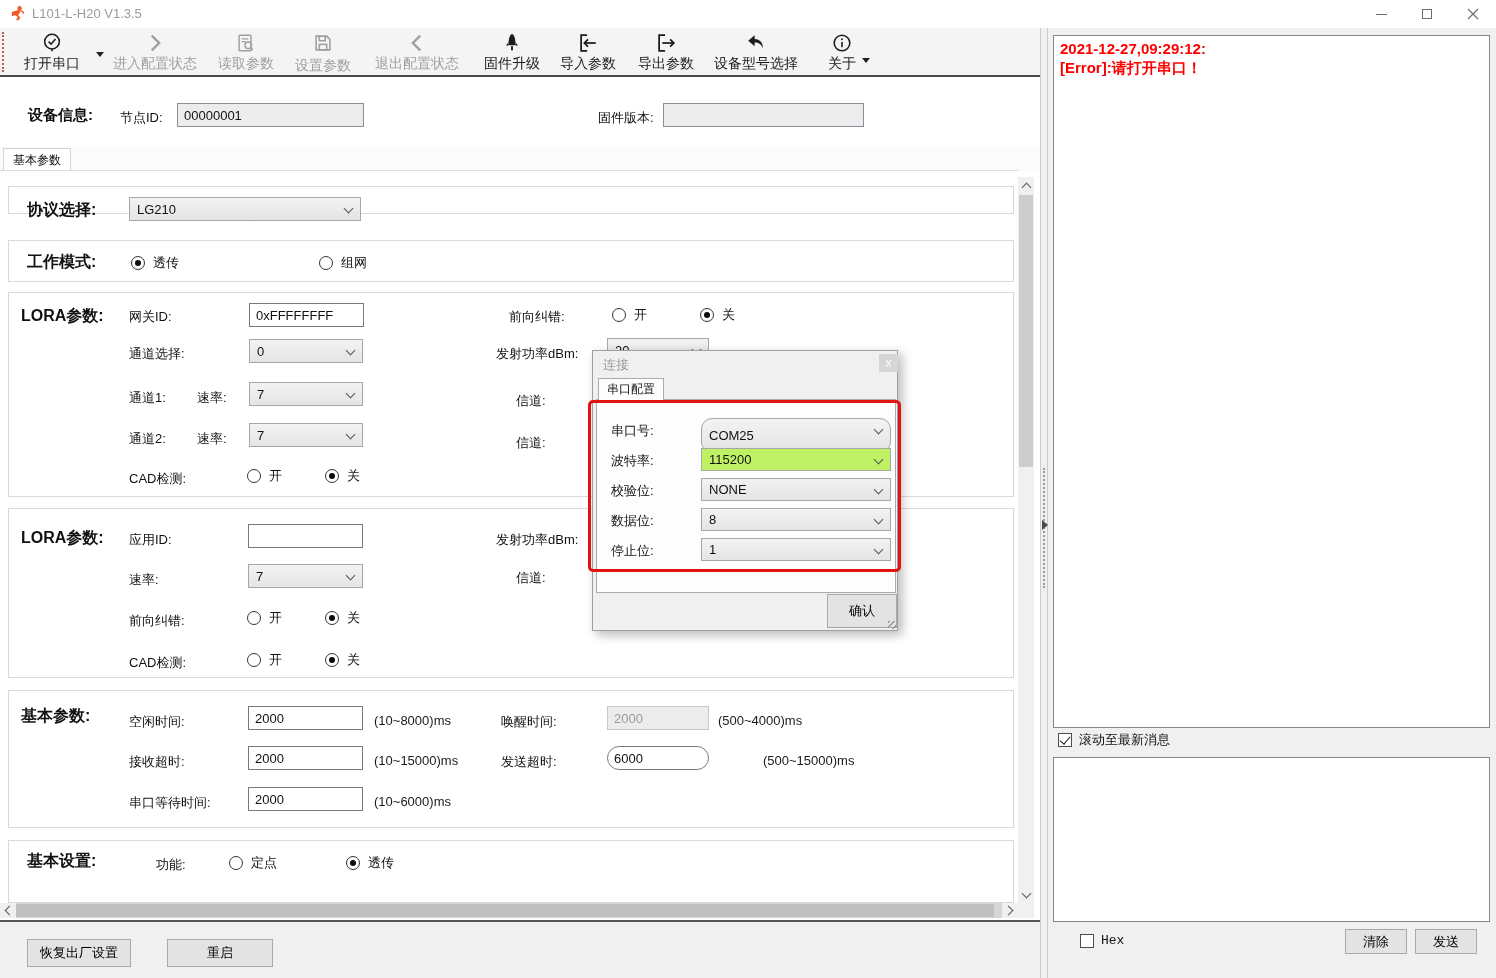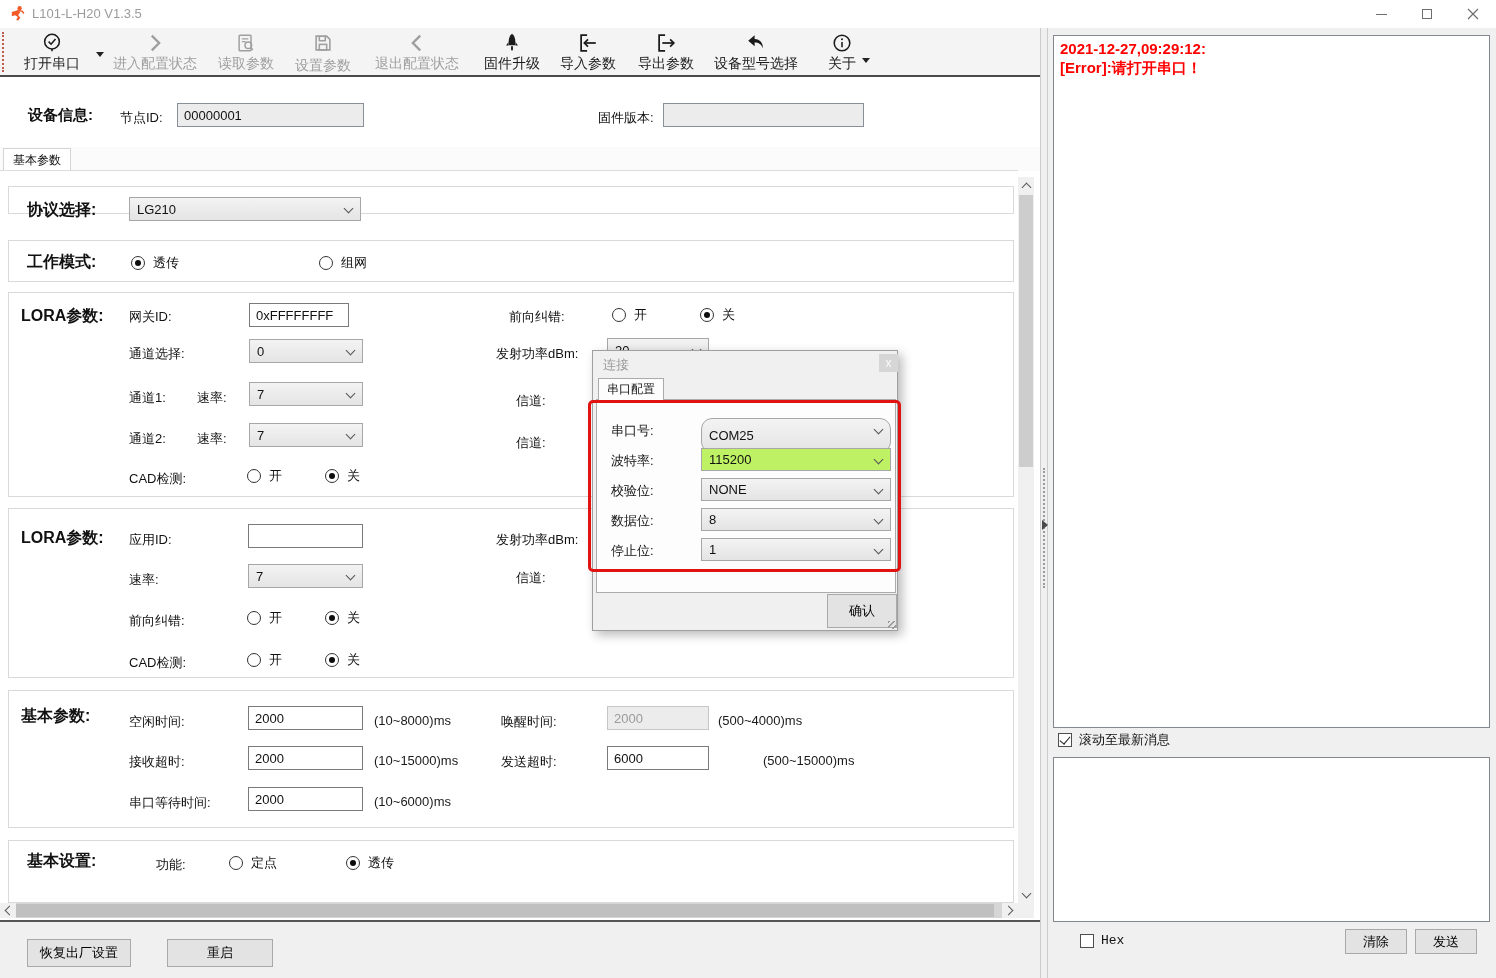--- a/index.html
+++ b/index.html
@@ -268,21 +268,21 @@
     <span class="radio" style="left:310px; top:13px;">
         <span class="rdot"></span>
         <span>组网</span>
       </span>
   </div>
 
   <div class="sec" style="top:292px; height:205px;">
     <span class="seclabel" style="left:12px; top:13px;">LORA参数:</span>
 
     <span class="flabel" style="left:120px; top:15px;">网关ID:</span>
-    <input class="tinput" style="left: 240px; top: 10px; width: 100px;" value="0xFFFFFFFF">
+    <input class="tinput" style="left: 240px; top: 10px; width: 115px;" value="0xFFFFFFFF">
 
     <span class="flabel" style="left:500px; top:15px;">前向纠错:</span>
     <span class="radio" style="left:603px; top:13px;">
         <span class="rdot"></span>
         <span>开</span>
       </span>
     <span class="radio checked" style="left:691px; top:13px;">
         <span class="rdot"></span>
         <span>关</span>
       </span>
@@ -371,21 +371,21 @@
 
     <span class="flabel" style="left:492px; top:22px;">唤醒时间:</span>
     <input class="tinput dis" style="left: 598px; top: 15px; width: 102px;" disabled="" value="2000">
     <span class="hint" style="left:709px; top:22px;">(500~4000)ms</span>
 
     <span class="flabel" style="left:120px; top:62px;">接收超时:</span>
     <input class="tinput" style="left: 239px; top: 55px; width: 115px;" value="2000">
     <span class="hint" style="left:365px; top:62px;">(10~15000)ms</span>
 
     <span class="flabel" style="left:492px; top:62px;">发送超时:</span>
-    <input class="tinput" style="left: 598px; top: 55px; width: 102px;" value="6000">
+    <input class="tinput" style="left: 598px; top: 55px; width: 102px; border-radius: 12px;" value="6000">
     <span class="hint" style="left:709px; top:62px;margin-left:45px;">(500~15000)ms</span>
 
     <span class="flabel" style="left:120px; top:103px;">串口等待时间:</span>
     <input class="tinput" style="left: 239px; top: 96px; width: 115px;" value="2000">
     <span class="hint" style="left:365px; top:103px;">(10~6000)ms</span>
   </div>
 
   <div class="sec" style="top:840px; height:63px;">
     <span class="seclabel" style="left:18px; top:10px;">基本设置:</span>
     <span class="flabel" style="left:147px; top:15px;">功能:</span>

